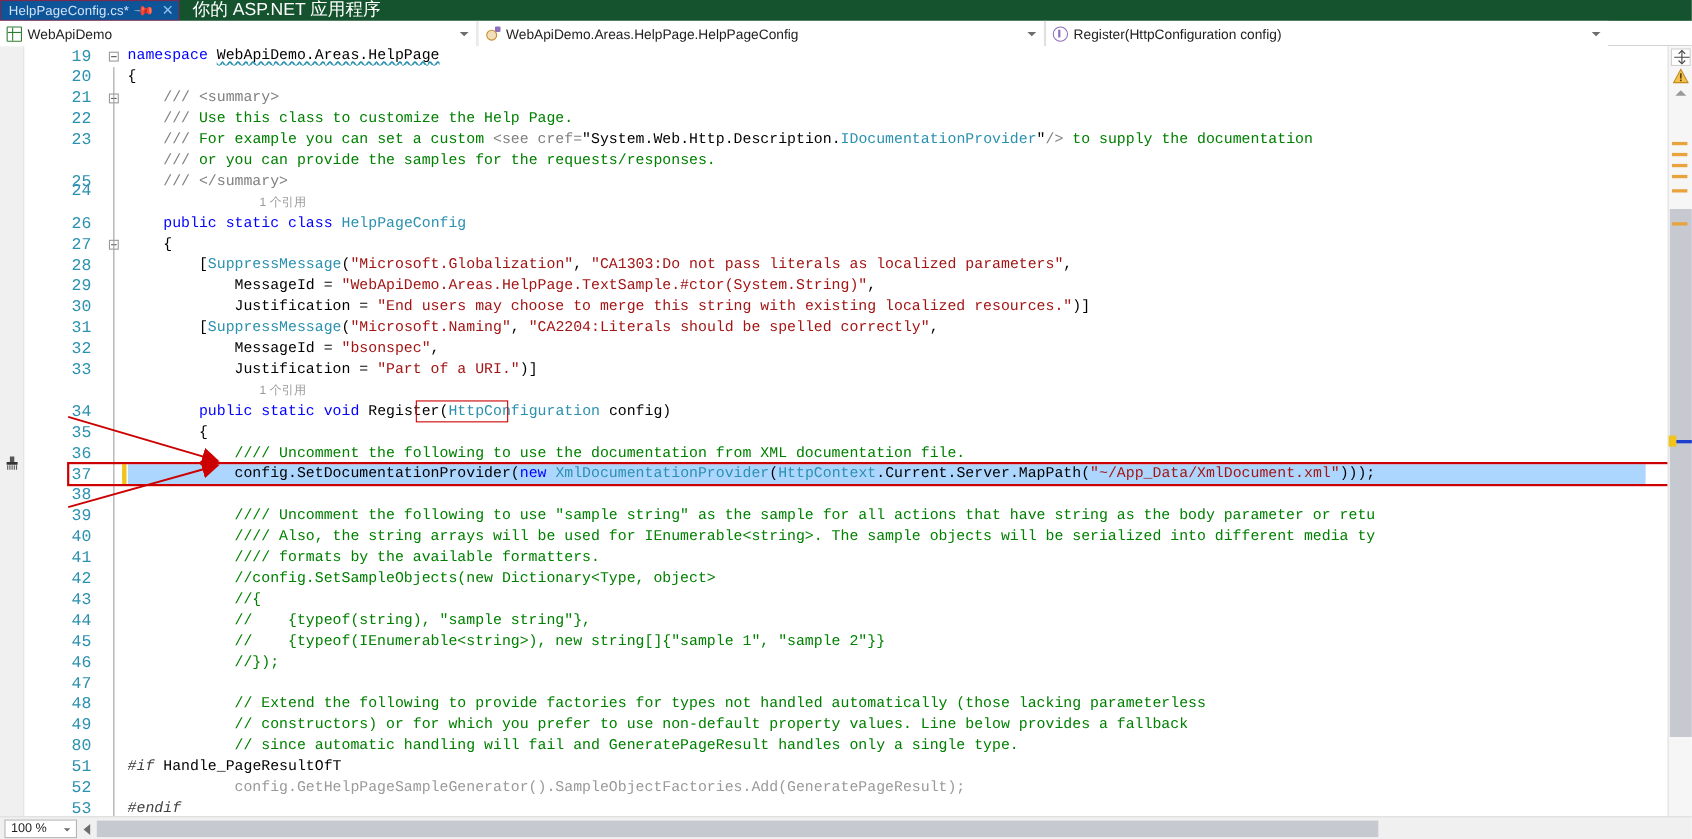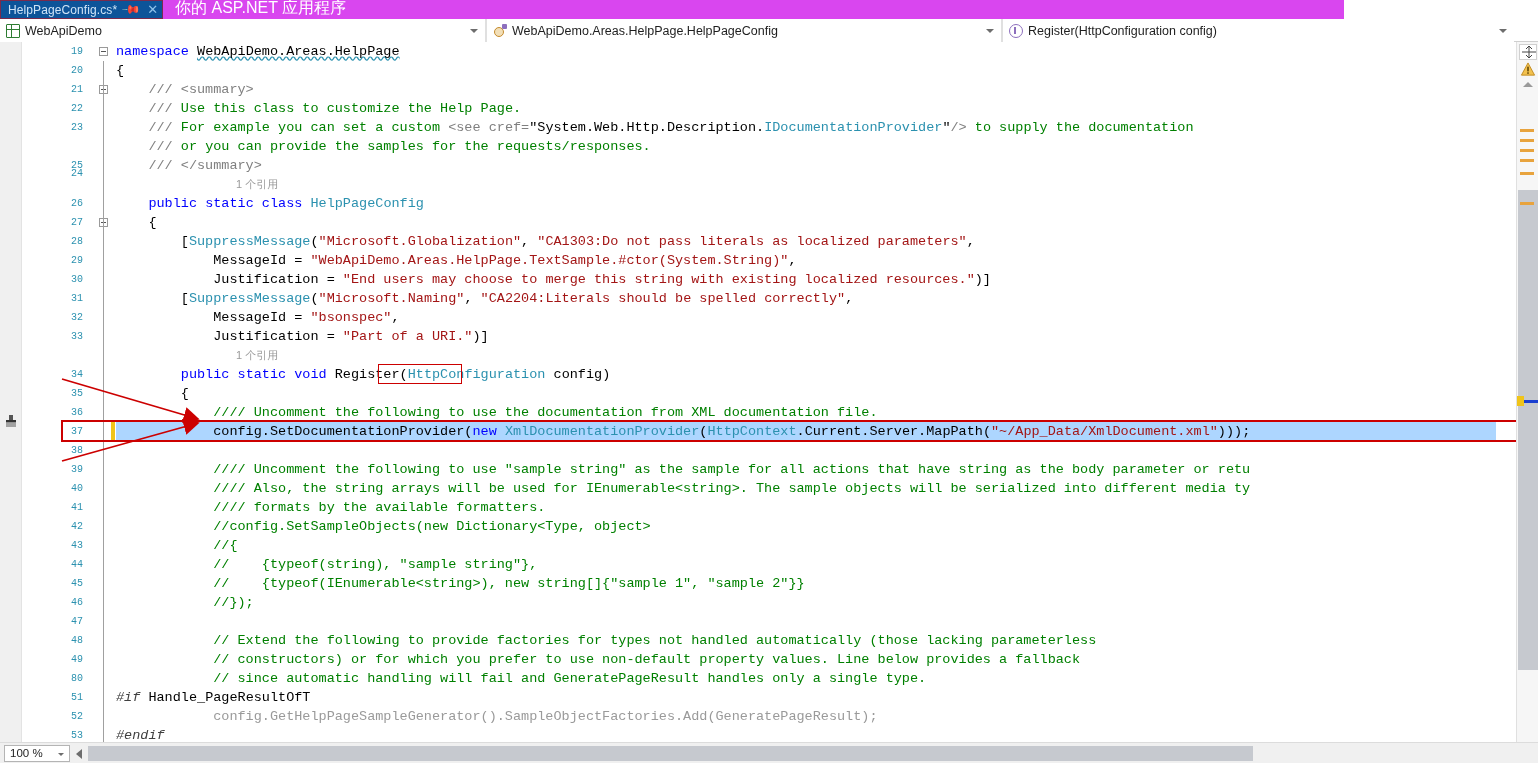--- a/index.html
+++ b/index.html
@@ -6,23 +6,23 @@
   html, body {
     margin: 0; padding: 0;
     width: 1538px; height: 763px;
     overflow: hidden;
     background: #ffffff;
     font-family: "Liberation Sans", sans-serif;
   }
 
   
   #tabbar {
-    position: absolute; left: 0; top: 0; width: 1344px; height: 19px;
-    background: #d946ef;
-    display: flex; align-items: flex-end;
+    position: absolute; left: 0; top: 0; width: 1538px; height: 19px;
+    background: #14532d;
+    display: flex; align-items: center;
   }
   .tab-active {
     display: flex; align-items: center;
     height: 19px;
     padding: 0 4px 0 7px;
     background: #0d5499;
     border: 1px solid #7a2b4d;
     color: #ffffff;
     font-size: 12px;
     white-space: nowrap;
@@ -48,21 +48,21 @@
   }
   .nav-combo {
     display: flex; align-items: center;
     height: 23px;
     border: 1px solid #e0e0e0;
     border-top: none; border-bottom: none;
     background: #ffffff;
     position: relative;
     overflow: hidden;
   }
-  #nav-project { width: 486px; border-left: none; align-items: center; }
+  #nav-project { width: 434px; border-left: none; align-items: center; }
   #nav-type    { width: 516px; }
   #nav-member  { width: 512px; border-right: none; }
   .nav-icon {
     width: 14px; height: 14px; margin: 0 5px 0 6px;
     flex: 0 0 auto; position: relative;
   }
   .nav-label {
     font-size: 12.5px; color: #1e1e1e; white-space: nowrap;
     font-family: "Liberation Sans", sans-serif;
   }
@@ -119,21 +119,21 @@
     width: 16px; height: 16px;
   }
   
   #gutter {
     position: absolute; left: 23px; top: 0; width: 76px; height: 700px;
     background: #ffffff;
   }
   .lnum {
     position: absolute; right: 16px;
     font-family: "Liberation Mono", monospace;
-    font-size: 10px; color: #2b91af; line-height: 19px;
+    font-size: 15px; color: #2b91af; line-height: 19px;
   }
   #outline-col {
     position: absolute; left: 99px; top: 0; width: 12px; height: 700px;
   }
   .fold-box {
     position: absolute; left: 0px; width: 9px; height: 9px;
     border: 1px solid #9a9a9a; background: #ffffff;
   }
   .fold-box::before {
     content: ""; position: absolute; left: 1px; top: 3px;

